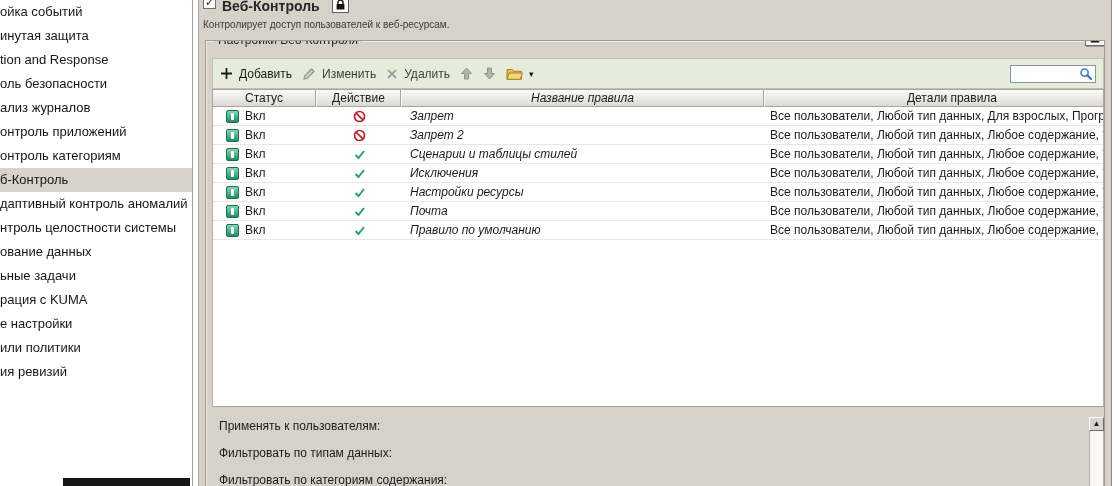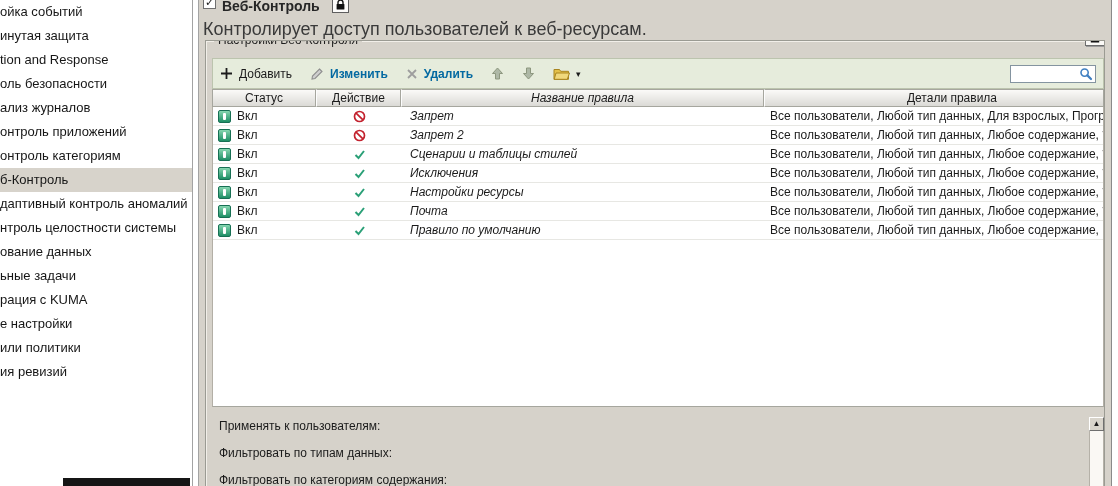--- a/index.html
+++ b/index.html
@@ -39,21 +39,21 @@
   .module-title {
     position: absolute; left: 23px; top: -2px;
     font-size: 14px; font-weight: bold; color: #262626; white-space: nowrap;
   }
   .lock-box {
     position: absolute; left: 133px; top: -3px; width: 17px; height: 16px;
     background: #fcfbf9; border: 1px solid #5e5e5e;
     display: flex; align-items: center; justify-content: center;
   }
   .module-desc {
-    position: absolute; left: 4px; top: 19px; font-size: 18px; color: #3a3a3a;
+    position: absolute; left: 4px; top: 19px; font-size: 10px; color: #3a3a3a;
     white-space: nowrap;
   }
 
   
   .groupbox {
     position: absolute; left: 6px; top: 40px; width: 900px; height: 450px;
     border: 1px solid #9b9b93; box-shadow: inset 1px 1px 0 #f2efe9;
     overflow: hidden;
   }
   .groupbox-label {
@@ -63,25 +63,25 @@
   .group-lock-btn {
     position: absolute; left: 879px; top: -13px; width: 20px; height: 18px;
     background: #fbfaf7; border: 1px solid #6e6e6e; box-shadow: 1px 1px 0 #9a9a9a;
     display: flex; align-items: center; justify-content: center; z-index: 4;
   }
 
   
   .toolbar {
     position: absolute; left: 6px; top: 17px; width: 892px; height: 31px;
     background: #e6ecdc; border: 1px solid #bcc4ae;
-    display: flex; align-items: center; padding: 0 7px; gap: 18px;
+    display: flex; align-items: center; padding: 0 7px; gap: 10px;
   }
   .tb-btn { display: flex; align-items: center; gap: 6px; font-size: 12px; cursor: default; }
   .tb-btn .lbl { color: #1b1b1b; }
-  .tb-btn.disabled .lbl { color: #0369a1; font-weight: bold; }
+  .tb-btn.disabled .lbl { color: #404040; }
   .search-box {
     margin-left: auto; width: 86px; height: 18px; background: #fff;
     border: 1px solid #8494a0; display: flex; align-items: center;
   }
   .search-box input {
     border: none; outline: none; width: 68px; height: 14px; font-size: 11px;
     font-family: "Liberation Sans", sans-serif; background: transparent;
   }
   .search-box svg { flex: none; }
 
@@ -99,21 +99,21 @@
   .tbody {
     background: #fff; height: 300px;
     border-left: 1px solid #b3afa6; border-right: 1px solid #b3afa6;
     border-bottom: 1px solid #a6a69e; overflow: hidden;
   }
   .trow { display: flex; height: 19px; align-items: center; border-bottom: 1px solid #e7e7e3; }
   .c0 { width: 104px; flex: none; }
   .c1 { width: 85px; flex: none; }
   .c2 { width: 363px; flex: none; font-style: italic; }
   .c3 { flex: 1; min-width: 0; padding-left: 36px; }
-  .status-cell { display: flex; align-items: center; gap: 6px; padding-left: 5px; }
+  .status-cell { display: flex; align-items: center; gap: 6px; padding-left: 13px; }
   .status-icon {
     width: 13px; height: 13px; border-radius: 2px; flex: none;
     background: linear-gradient(#86d6b0, #1e8e65); border: 1px solid #177054;
     display: flex; align-items: center; justify-content: center;
   }
   .status-icon .bar { width: 3px; height: 7px; background: #fff; border-radius: 1px; }
   .status-text, .name-cell, .details-cell { font-size: 12px; color: #1b1b1b; }
   .action-cell { display: flex; align-items: center; justify-content: center; }
   .name-cell { padding-left: 8px; white-space: nowrap; overflow: hidden; }
   .details-cell { padding-left: 5px; white-space: nowrap; overflow: hidden; }

